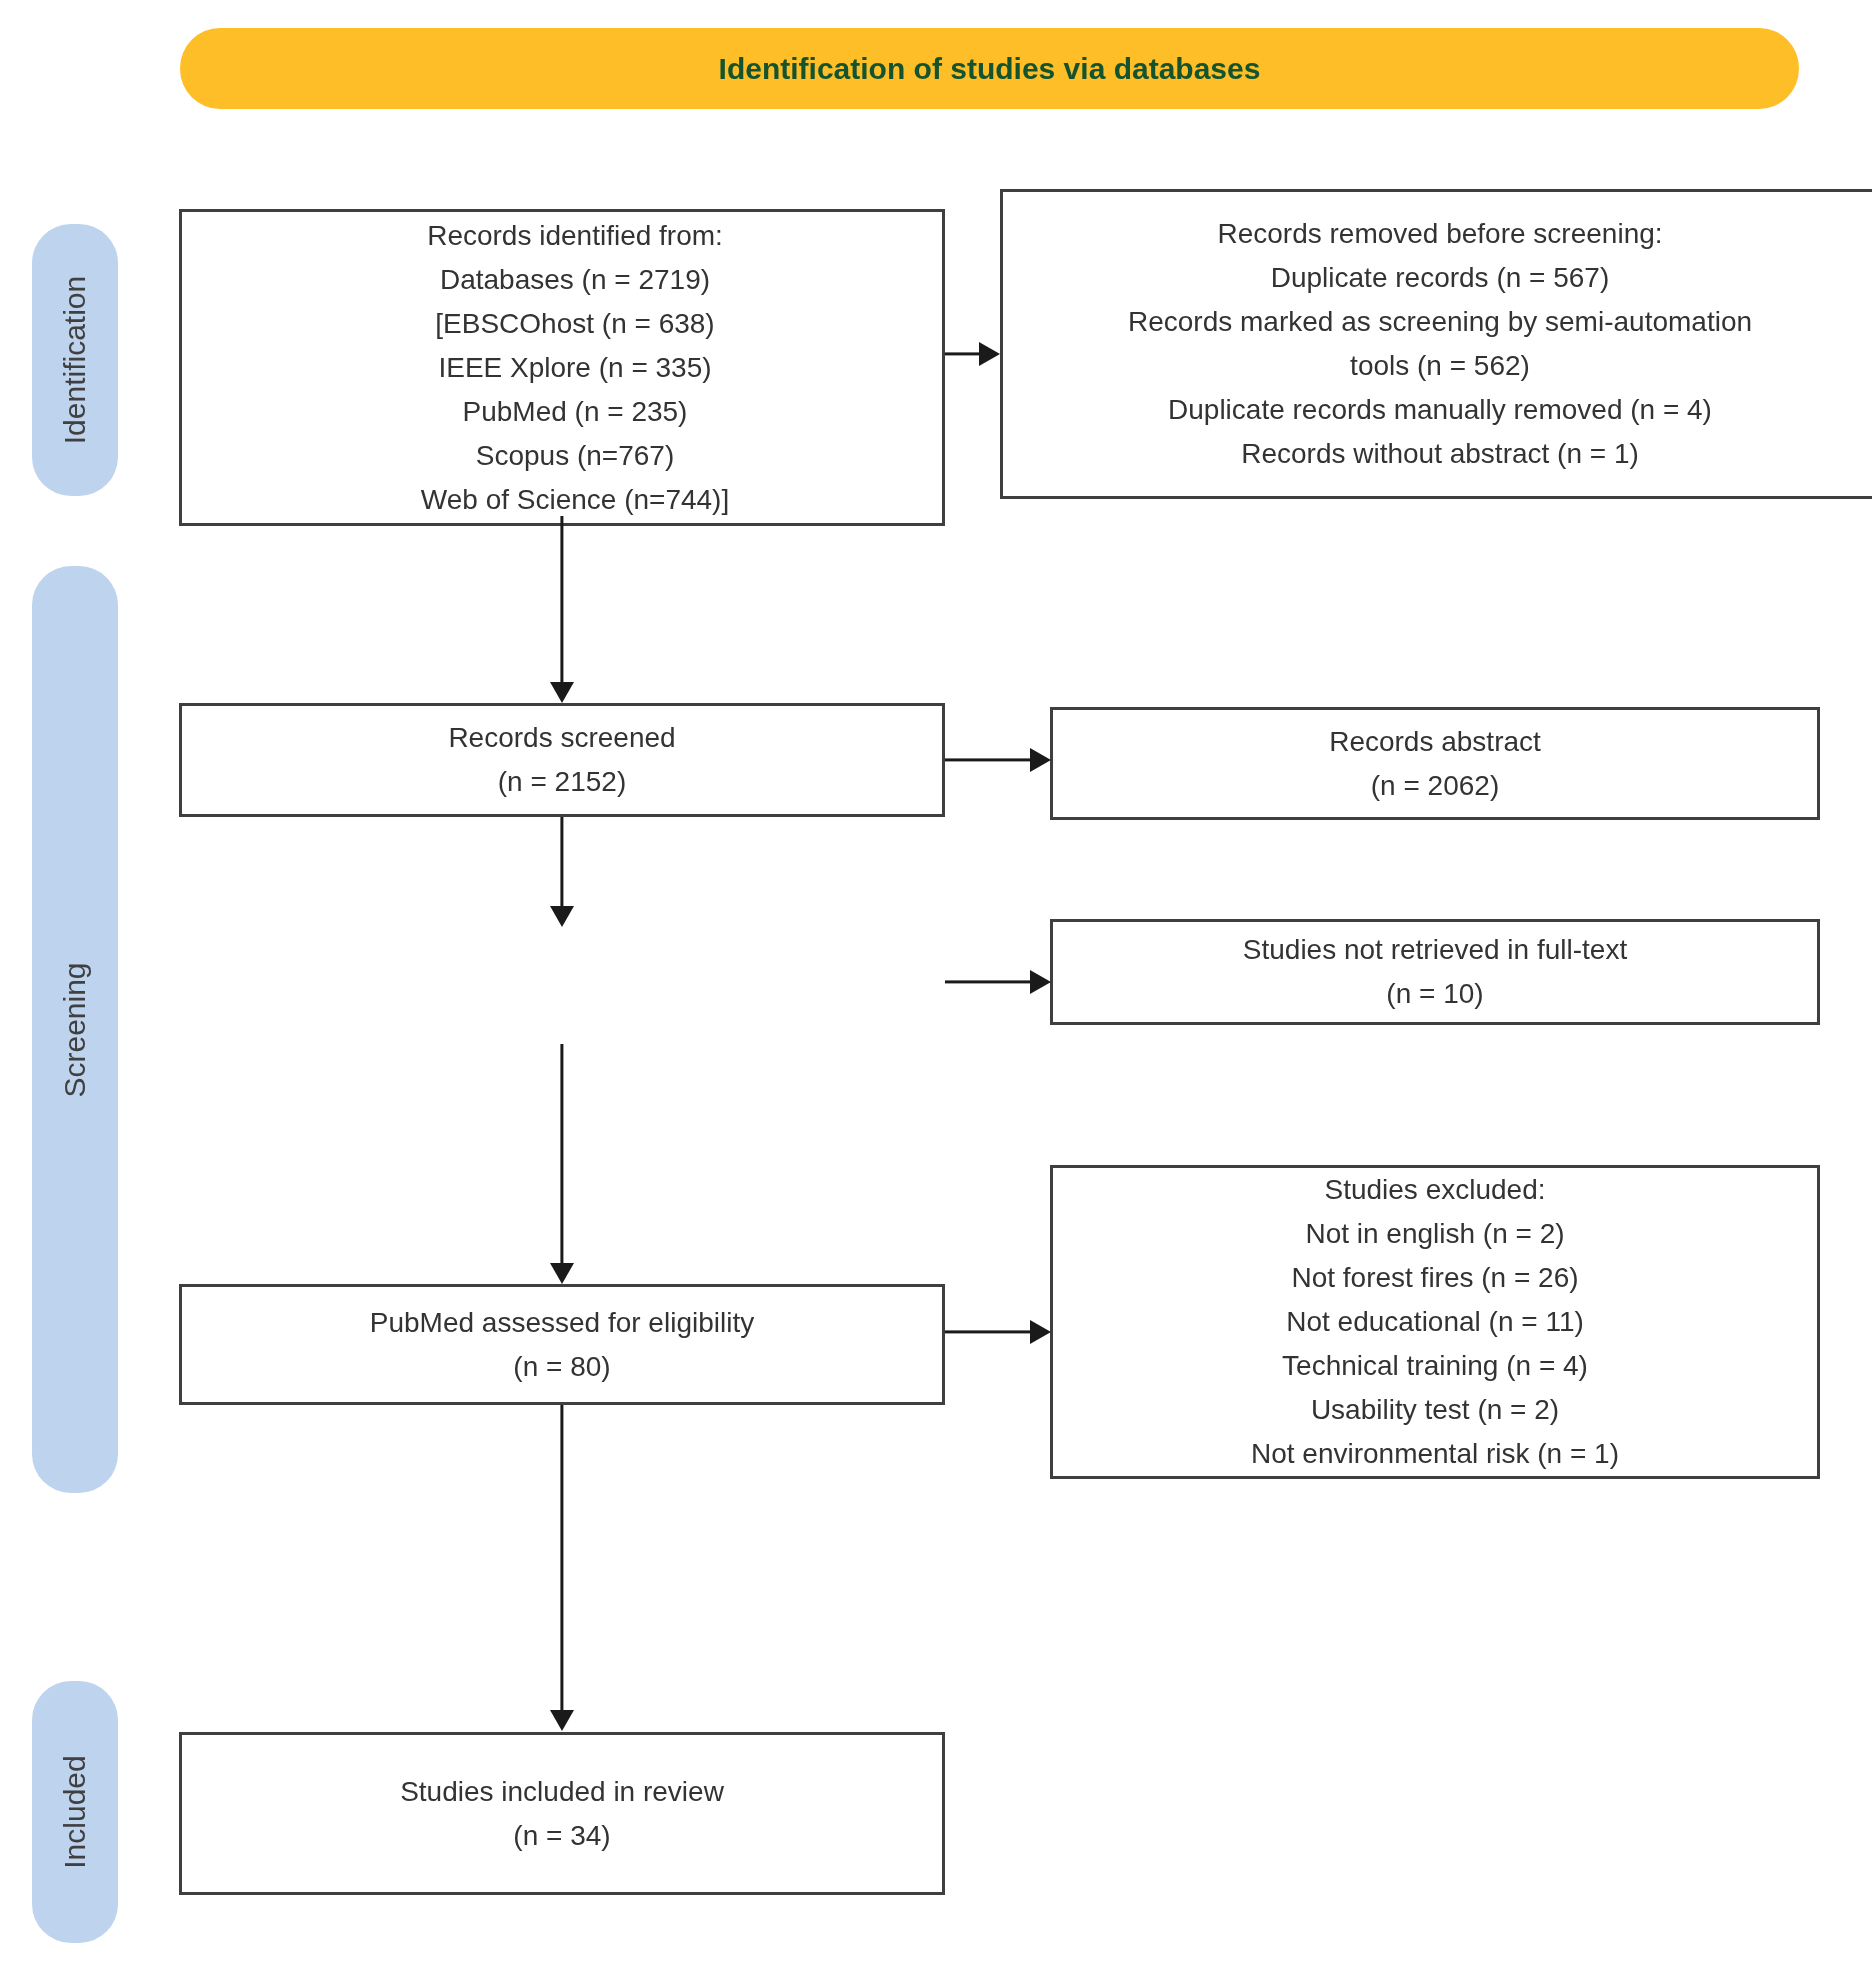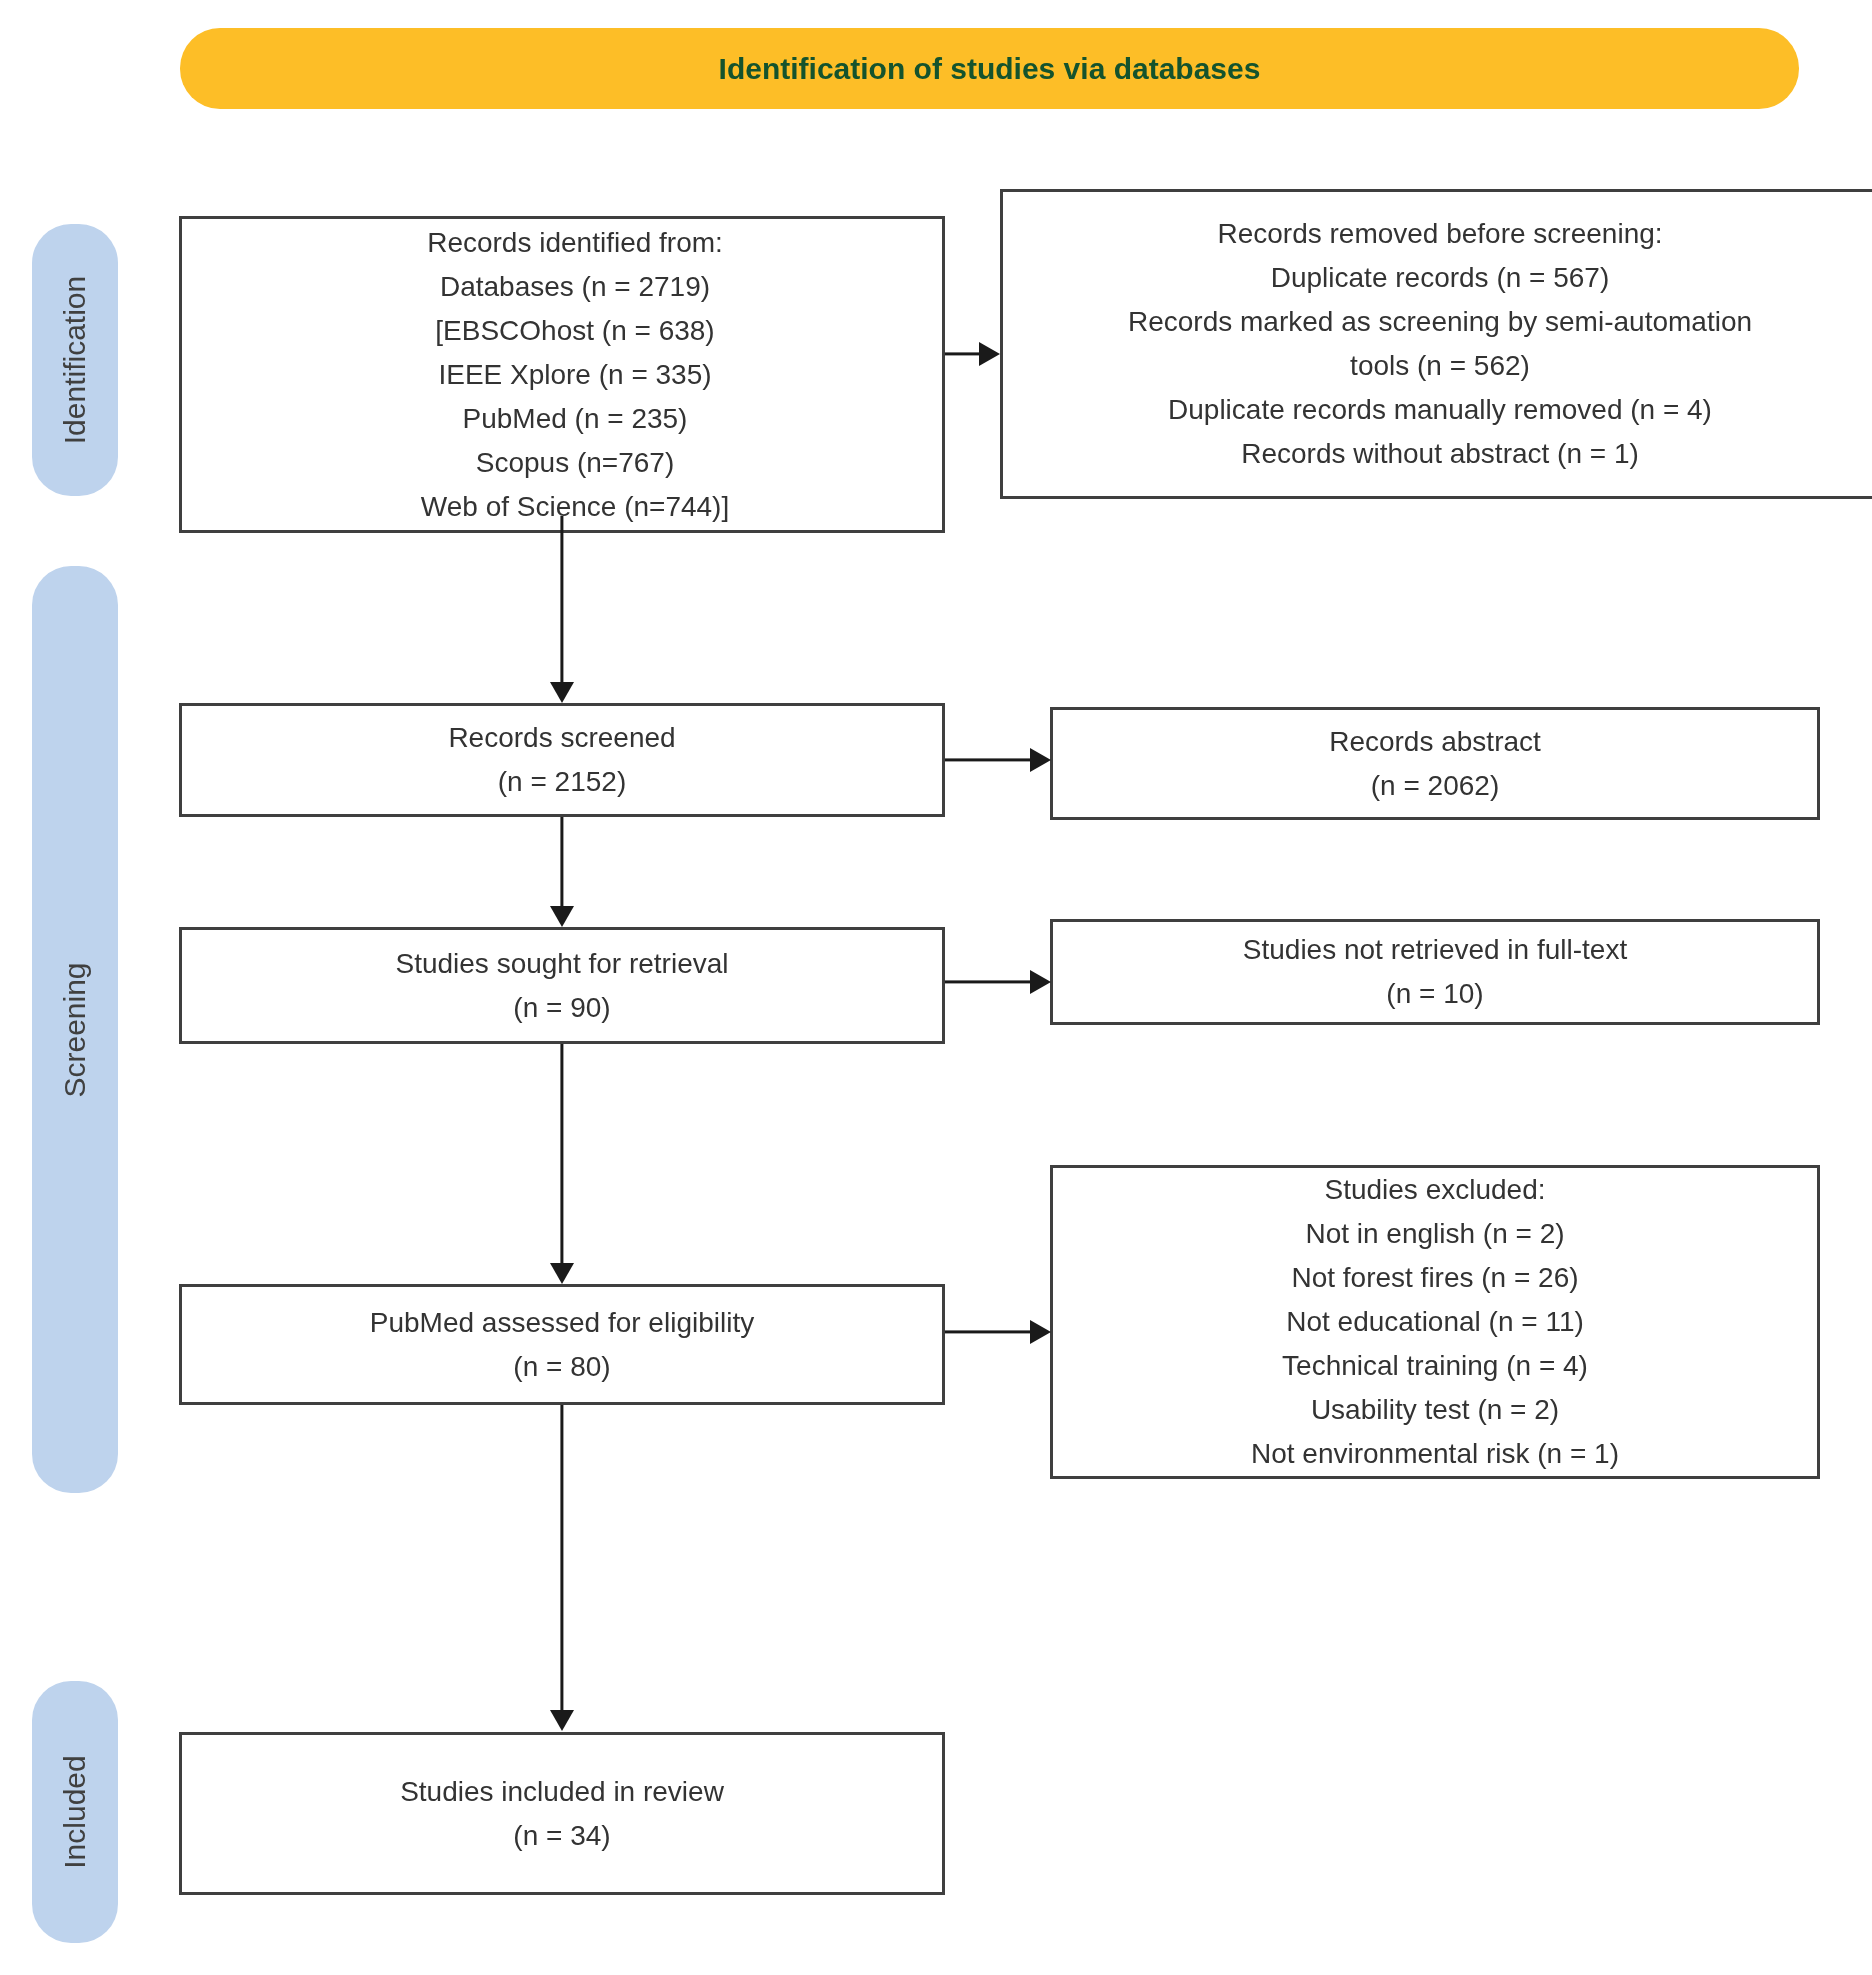--- a/index.html
+++ b/index.html
@@ -42,21 +42,21 @@
     background:#ffffff;
     border:3.2px solid #3f3f3f;
     box-sizing:border-box;
     display:flex; flex-direction:column; align-items:center; justify-content:center;
     text-align:center;
     font-size:28px; line-height:44px; color:#333333;
     padding:3.2px 8px;
   }
   .col-left{left:179px; width:766px;}
   .col-right{left:1050px; width:770px;}
-  .box-records-identified{top:216px; height:317px;padding-left:34px;}
+  .box-records-identified{top:209px; height:317px;padding-left:34px;}
   .box-records-removed{left:1000px; width:880px; top:189px; height:310px;}
   .box-records-screened{top:703px; height:114px;}
   .box-records-excluded{top:707px; height:113px;}
   .box-sought-retrieval{top:927px; height:117px;}
   .box-not-retrieved{top:919px; height:106px;}
   .box-assessed{top:1284px; height:121px;}
   .box-studies-excluded{top:1165px; height:314px;}
   .box-included-review{top:1732px; height:163px;}
   
   .arrow-h{position:absolute; height:22.6px;}
@@ -100,24 +100,20 @@
       <div class="line">Databases (n = 2719)</div>
       <div class="line">[EBSCOhost (n = 638)</div>
       <div class="line">IEEE Xplore (n = 335)</div>
       <div class="line">PubMed (n = 235)</div>
       <div class="line">Scopus (n=767)</div>
       <div class="line">Web of Science (n=744)]</div>
     </div>
   <div class="box col-left box-records-screened">
       <div class="line">Records screened</div>
       <div class="line">(n = 2152)</div>
-    </div>
-  <div class="box col-left box-sought-retrieval">
-      <div class="line">Studies sought for retrieval</div>
-      <div class="line">(n = 90)</div>
     </div>
   <div class="box col-left box-assessed">
       <div class="line">PubMed assessed for eligibility</div>
       <div class="line">(n = 80)</div>
     </div>
   <div class="box col-left box-included-review">
       <div class="line">Studies included in review</div>
       <div class="line">(n = 34)</div>
     </div>
 

